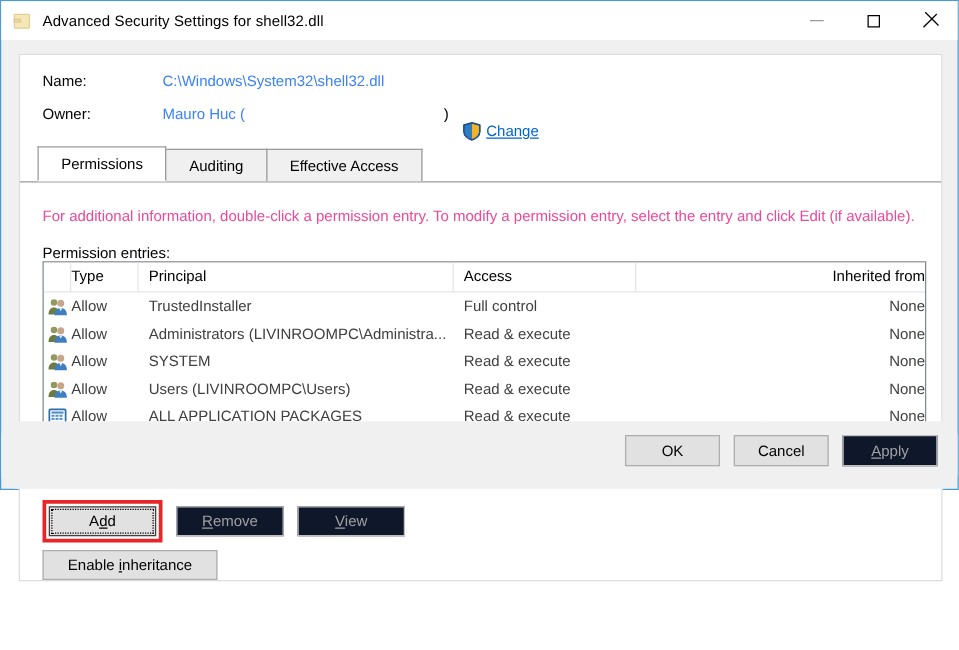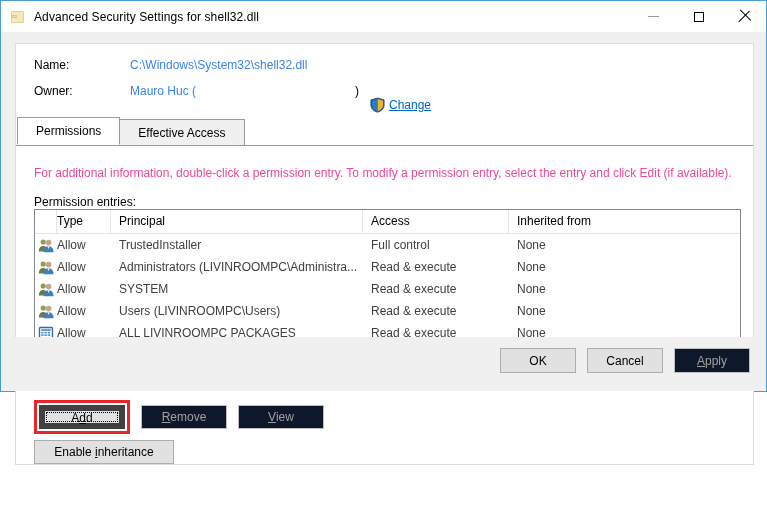--- a/index.html
+++ b/index.html
@@ -176,21 +176,21 @@
   
   .tabstrip {
     position: absolute;
     left: 0;
     top: 75px;
     width: 737px;
     height: 27px;
     border-bottom: 1px solid #9a9a9a;
     display: flex;
     align-items: flex-end;
-    padding-left: 1px;
+    padding-left: 14px;
     box-sizing: border-box;
   }
   .tab {
     height: 26px;
     box-sizing: border-box;
     display: flex;
     align-items: center;
     justify-content: center;
     padding: 0 18px;
     font-size: 12px;
@@ -257,21 +257,21 @@
     line-height: 23px;
     border-right: 1px solid #e5e5e5;
     padding-left: 8px;
     overflow: hidden;
     white-space: nowrap;
   }
   .col-icon   { width: 9px;  flex: 0 0 9px; padding-left: 0 !important; }
   .col-type   { width: 67px; flex: 0 0 67px; }
   .col-princ  { width: 252px; flex: 0 0 252px; }
   .col-access { width: 146px; flex: 0 0 146px; }
-  .col-inher  { width: 231px; flex: 0 0 231px; border-right: none !important; }
+  .col-inher  { width: 231px; flex: 0 0 231px; border-right: none !important; text-align: right; }
 
   .lv-row {
     display: flex;
     height: 22px;
     align-items: center;
     cursor: default;
   }
   .lv-row .cell {
     font-size: 12px;
     color: #404040;
@@ -318,21 +318,21 @@
   .add-highlight {
     border: 3px solid #e8262a;
     padding: 2px;
     box-sizing: border-box;
     display: inline-block;
     line-height: 0;
   }
   .btn-add {
     width: 86px;
     height: 24px;
-    border: 6px solid #404040;
+    border: 1px solid #404040;
     background: #e1e1e1;
     position: relative;
   }
   .btn-add .focus-ring {
     position: absolute;
     left: 1px; top: 1px; right: 1px; bottom: 1px;
     border: 1px dotted #000000;
     pointer-events: none;
   }
   .btn-remove, .btn-view {
@@ -414,20 +414,23 @@
             <path d="M8 0.6 L15 2.6 L15 8.2 C15 11.8 11.8 14.6 8 15.6 C4.2 14.6 1 11.8 1 8.2 L1 2.6 Z" fill="none" stroke="#16406f" stroke-width="0.9"></path>
           </svg>
           <span class="change-link" style="color: rgb(0, 102, 204);">Change</span>
         </div>
       </div>
     </div>
 
     <div class="tabstrip">
       <div class="tab selected">
         <span>Permissions</span>
+      </div>
+      <div class="tab">
+        <span>Auditing</span>
       </div>
       <div class="tab">
         <span>Effective Access</span>
       </div>
     </div>
 
     <div class="body-area">
 
       <div class="info-text">For additional information, double-click a permission entry. To modify a permission entry, select the entry and click Edit (if available).</div>
       <div class="entries-label">Permission entries:</div>
@@ -508,21 +511,21 @@
                   <rect x="3.2" y="4.2" width="9.6" height="1.7" fill="#4f8fc4"></rect>
                   <rect x="3.2" y="6.8" width="2.4" height="1.6" fill="#4f8fc4"></rect>
                   <rect x="6.4" y="6.8" width="2.4" height="1.6" fill="#4f8fc4"></rect>
                   <rect x="9.6" y="6.8" width="2.4" height="1.6" fill="#4f8fc4"></rect>
                   <rect x="3.2" y="9.3" width="2.4" height="1.6" fill="#4f8fc4"></rect>
                   <rect x="6.4" y="9.3" width="2.4" height="1.6" fill="#4f8fc4"></rect>
                   <rect x="9.6" y="9.3" width="2.4" height="1.6" fill="#4f8fc4"></rect>
                 </svg>
               </div>
               <div class="cell col-type" style="flex: 0 0 54px; width: 54px; padding-left: 0px;">Allow</div>
-              <div class="cell col-princ">ALL LIVINROOMPC PACKAGES</div>
+              <div class="cell col-princ">ALL APPLICATION PACKAGES</div>
               <div class="cell col-access">Read &amp; execute</div>
               <div class="cell col-inher">None</div>
             </div>
             <div class="lv-row">
               <div class="row-icon-wrap">
                 <svg width="16" height="16" viewBox="0 0 16 16">
                   <rect x="1.5" y="2.5" width="13" height="11" rx="1" fill="#ffffff" stroke="#2c6ea8" stroke-width="1.4"></rect>
                   <rect x="3.2" y="4.2" width="9.6" height="1.7" fill="#4f8fc4"></rect>
                   <rect x="3.2" y="6.8" width="2.4" height="1.6" fill="#4f8fc4"></rect>
                   <rect x="6.4" y="6.8" width="2.4" height="1.6" fill="#4f8fc4"></rect>

